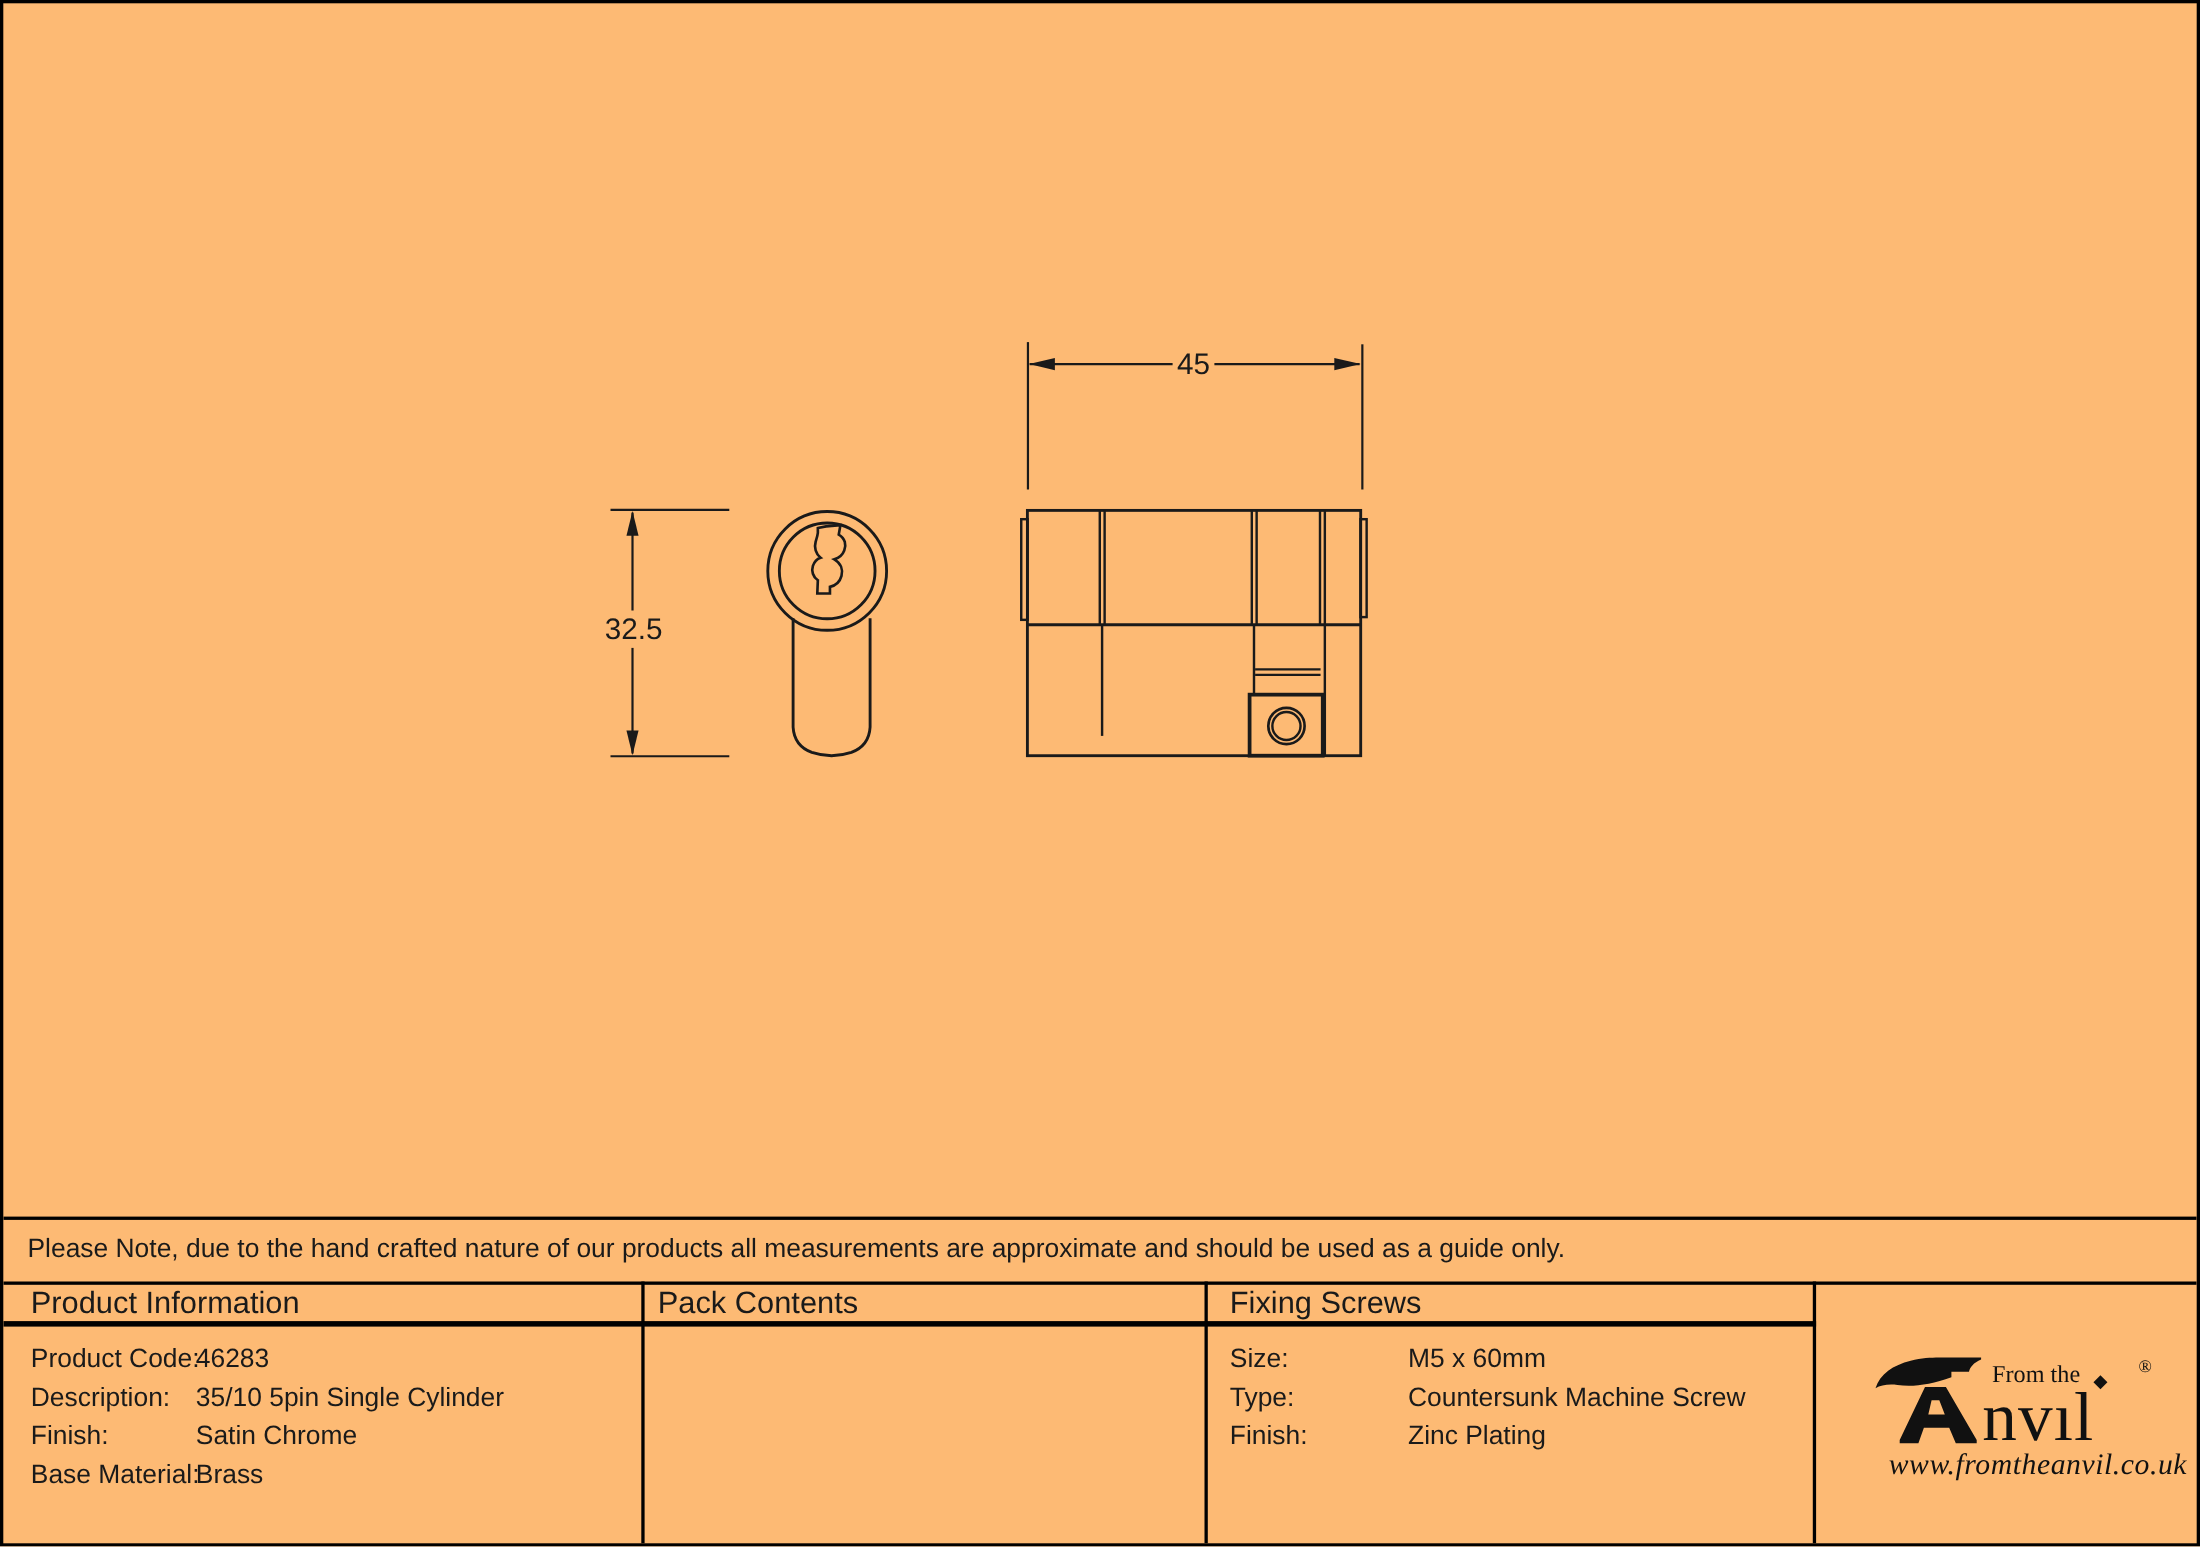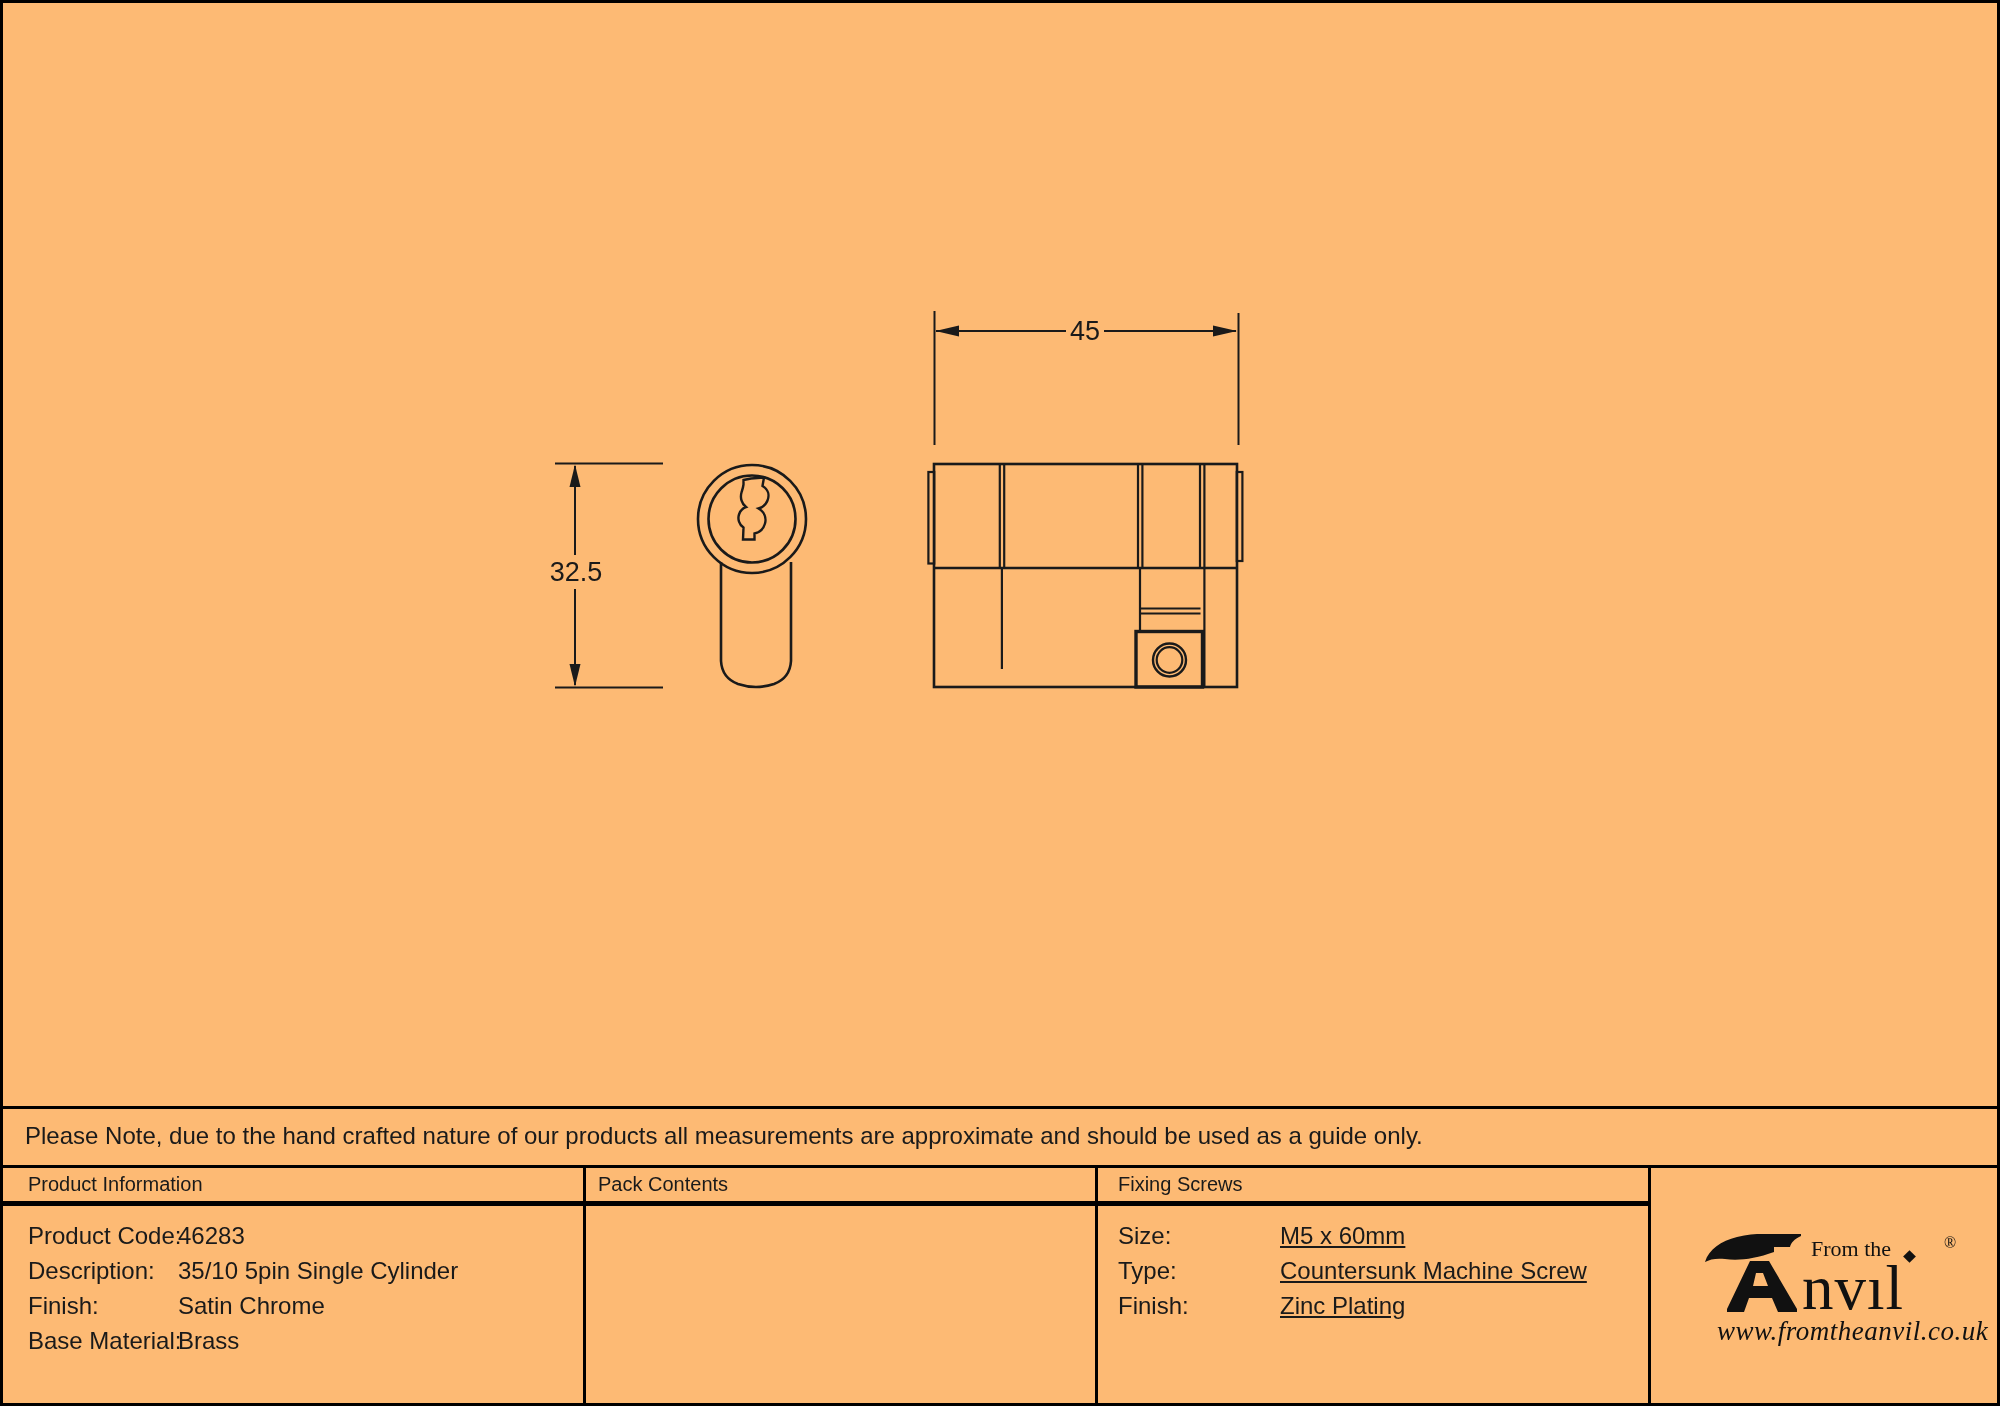--- a/index.html
+++ b/index.html
@@ -13,21 +13,21 @@
   .hline{position:absolute;background:#000;height:3px;left:0;width:1994px;}
   .hline-thick{position:absolute;background:#000;height:5px;left:0;}
   .vline{position:absolute;background:#000;width:3px;}
   .note-row{
     position:absolute;left:0;top:1103px;width:1994px;height:59px;
     display:flex;align-items:center;font-size:24px;
   }
   .note-row span{padding-left:22px;}
   .col-header{
     position:absolute;top:1165px;height:33px;display:flex;align-items:center;
-    font-size:20px;
+    font-size:28px;
   }
   .col-body{position:absolute;top:1215px;font-size:24px;line-height:35px;white-space:nowrap;}
   .spec-row .lbl{display:inline-block;}
   .col1 .lbl{width:150px;}
   .col3 .lbl{width:162px;}
   .logo-cell{position:absolute;left:1648px;top:1205px;width:346px;height:198px;}
   .logo-anvil{position:absolute;left:0;top:0;}
   .logo-fromthe{
     position:absolute;left:160px;top:28px;font-family:"Liberation Serif",serif;
     font-size:22px;color:#111;
@@ -144,21 +144,21 @@
     </div>
     <div class="spec-row">
       <span class="lbl">Finish:</span><span>Satin Chrome</span>
     </div>
     <div class="spec-row">
       <span class="lbl">Base Material:</span><span>Brass</span>
     </div>
   </div>
 
 
-  <div class="col-body col3" style="left:1115px;text-decoration:underline;">
+  <div class="col-body col3" style="left:1115px;">
     <div class="spec-row">
       <span class="lbl">Size:</span><span>M5 x 60mm</span>
     </div>
     <div class="spec-row">
       <span class="lbl">Type:</span><span>Countersunk Machine Screw</span>
     </div>
     <div class="spec-row">
       <span class="lbl">Finish:</span><span>Zinc Plating</span>
     </div>
   </div>

